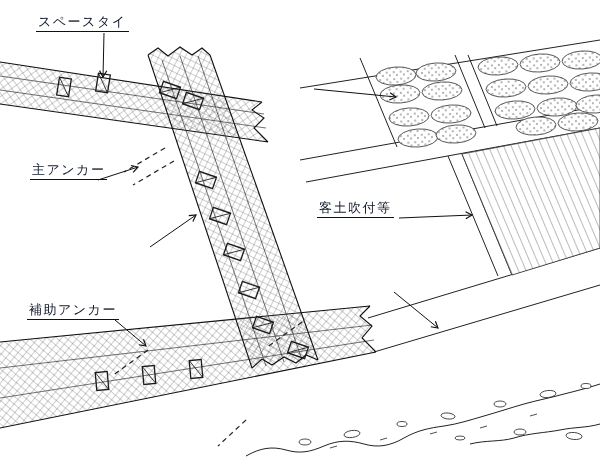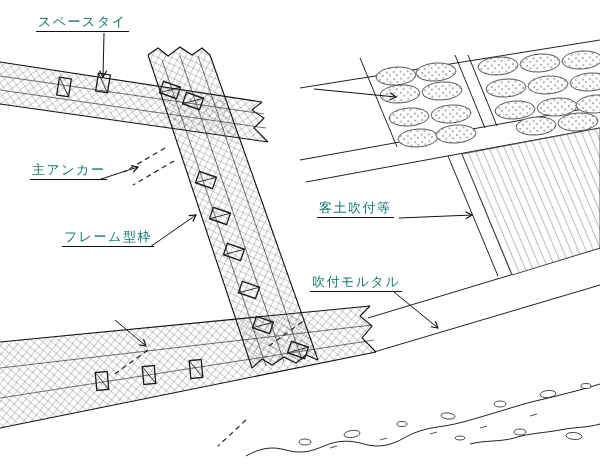--- a/index.html
+++ b/index.html
@@ -2,21 +2,21 @@
 <html><head>
 <meta charset="utf-8">
 <style>
   html,body{margin:0;padding:0;background:#fff;}
   .stage{
     position:relative;width:600px;height:471px;background:#ffffff;
     overflow:hidden;font-family:"Liberation Sans","DejaVu Sans",sans-serif;
   }
   .stage svg{position:absolute;left:0;top:0;}
   .label{
-    position:absolute;font-size:13px;font-weight:500;color:#0f766e;
+    position:absolute;font-size:13px;font-weight:500;color:#0f172a;
     letter-spacing:1.5px;white-space:nowrap;
     border-bottom:1.2px solid #111;padding:0 2px 2px 2px;line-height:14px;
   }
 </style>
 </head>
 <body>
 
 <div class="stage">
 
   <svg width="600" height="471" viewBox="0 0 600 471">
@@ -199,16 +199,15 @@
       <line x1="399" y1="218" x2="472" y2="215" marker-end="url(#arr)"></line>
       <line x1="150" y1="247" x2="196" y2="215" marker-end="url(#arr)"></line>
       <line x1="394" y1="292" x2="438" y2="328" marker-end="url(#arr)"></line>
       <line x1="115" y1="320" x2="146" y2="346" marker-end="url(#arr)"></line>
     </g>
   </svg>
 
   <div class="label" style="left:36px;top:15px">スペースタイ</div>
   <div class="label" style="left:317px;top:201px">客土吹付等</div>
   <div class="label" style="left:30px;top:163px">主アンカー</div>
-  <div class="label" style="left:62px;top:230px">フレーム型枠</div>
-  <div class="label" style="left:310px;top:275px">吹付モルタル</div>
+  <div class="label" style="left:27px;top:303px">補助アンカー</div>
 
 </div>
 
 </body></html>

